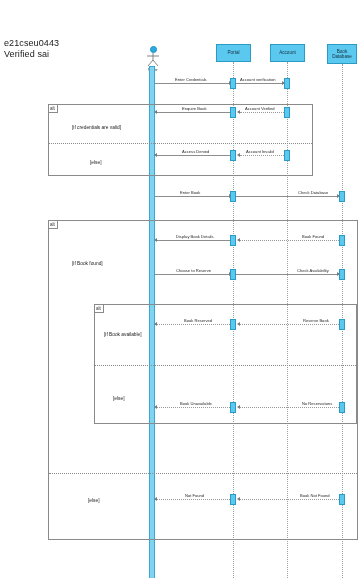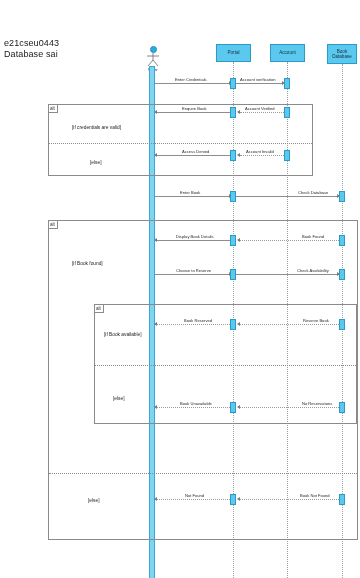--- a/index.html
+++ b/index.html
@@ -166,21 +166,21 @@
     border-right: 3.5px solid #7a7a7a;
   }
 </style>
 </head>
 <body>
 
 <div id="canvas">
 
   <div class="header">
     <div>e21cseu0443</div>
-    <div>Database sai</div>
+    <div>Verified sai</div>
   </div>
 
   <div class="actor" style="left:138px; top:10px;">
     <div class="head"></div>
     <svg class="body-svg" width="16" height="14" viewBox="0 0 16 14">
       <line x1="8" y1="0" x2="8" y2="7" stroke="#6a6a6a" stroke-width="0.8"></line>
       <line x1="2" y1="3" x2="14" y2="3" stroke="#6a6a6a" stroke-width="0.8"></line>
       <line x1="8" y1="7" x2="3" y2="13" stroke="#6a6a6a" stroke-width="0.8"></line>
       <line x1="8" y1="7" x2="13" y2="13" stroke="#6a6a6a" stroke-width="0.8"></line>
     </svg>

